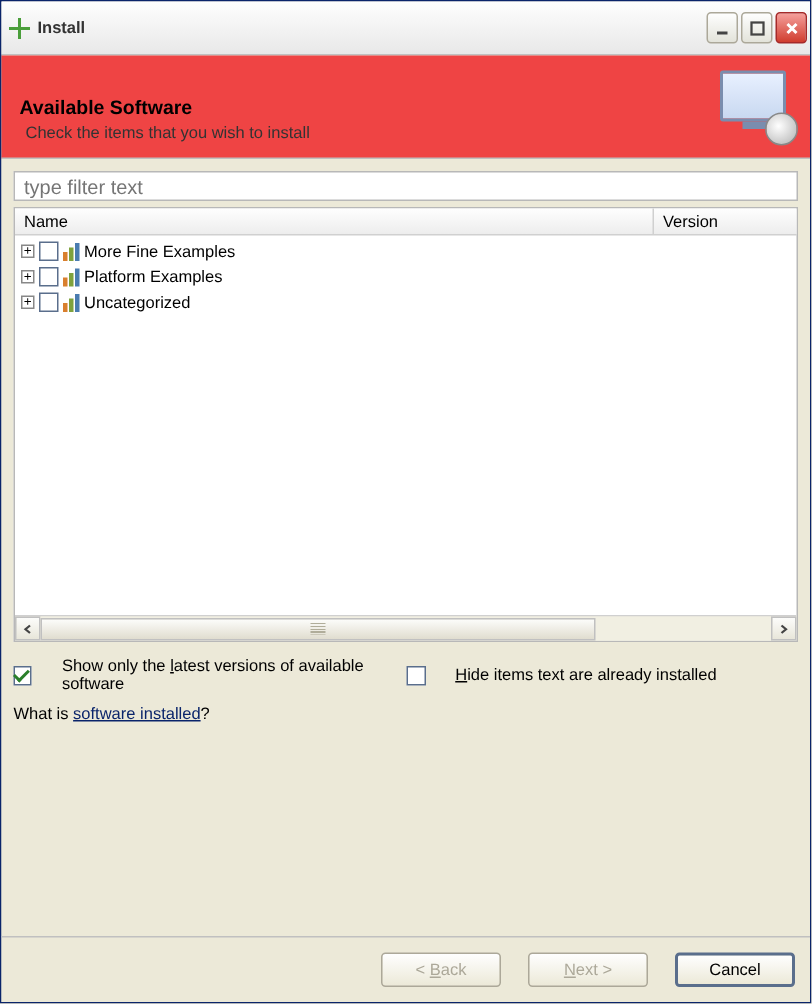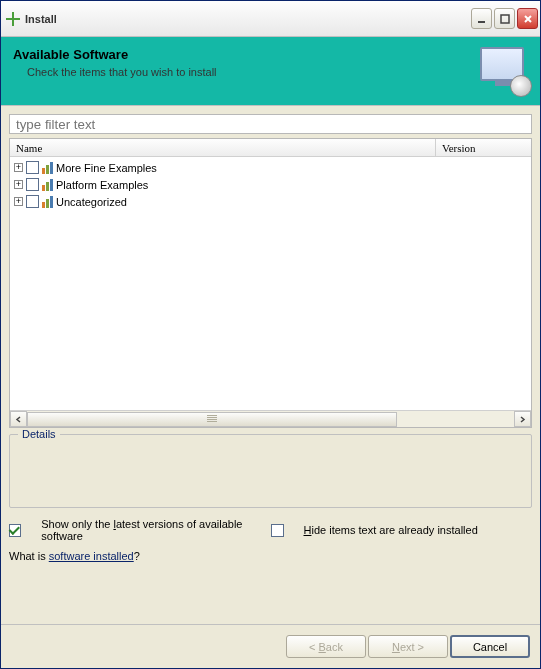--- a/index.html
+++ b/index.html
@@ -41,30 +41,30 @@
     background: linear-gradient(to bottom, #fefefe, #e3e3da);
     border-radius: 3px;
     display: flex; align-items: center; justify-content: center;
     cursor: pointer;
   }
   .winbtn.close {
     background: linear-gradient(to bottom, #f5a09c, #d03d2f);
     border-color: #a52a2a;
   }
   .banner {
-    background: #14b8a6;
+    background: #ef4444;
     border-bottom: 1px solid #c0c0c0;
     padding: 10px 12px;
     display: flex;
-    align-items: flex-start;
+    align-items: flex-end;
     min-height: 58px;
   }
   .banner-text { flex: 1; }
   .banner-title { font-size: 13px; font-weight: bold; color: #000; margin-bottom: 4px; }
-  .banner-sub { color: #333; margin-left: 14px; }
+  .banner-sub { color: #333; margin-left: 4px; }
   .banner-img {
     width: 48px; height: 48px; position: relative;
   }
   .monitor {
     width: 44px; height: 34px; border: 2px solid #7a8dae;
     background: linear-gradient(to bottom, #e8f0ff, #c8d8f0);
     border-radius: 2px;
   }
   .monitor-base {
     width: 18px; height: 5px; background: #7a8dae;
@@ -98,21 +98,20 @@
     display: flex;
     flex-direction: column;
     height: 290px;
   }
   .tree-header {
     display: flex;
     border-bottom: 1px solid #d0d0d0;
     background: linear-gradient(to bottom, #fefefe, #ededed);
     height: 18px;
     align-items: flex-end;
-    font-family: Liberation Serif, serif;
   }
   .col-name { flex: 1; padding-left: 6px; border-right: 1px solid #d0d0d0; height: 100%; display: flex; align-items: center; }
   .col-version { width: 95px; padding-left: 6px; height: 100%; display: flex; align-items: center; }
   .tree-body { flex: 1; overflow: hidden; padding: 2px 0; }
   .tree-row {
     display: flex; align-items: center;
     padding: 1px 4px;
     gap: 3px;
     height: 17px;
   }
@@ -211,21 +210,21 @@
   }
   .opt-label { color: #000; }
   .opt-label .mn { text-decoration: underline; }
   .dotted { border-bottom: 1px dotted #000; border-top: 1px dotted #000; padding: 1px 0; }
   .link { color: #0a246a; text-decoration: underline; cursor: pointer; }
   .footer {
     border-top: 1px solid #c0c0c0;
     padding: 10px 10px;
     display: flex;
     justify-content: flex-end;
-    gap: 2px;
+    gap: 18px;
     background: #ece9d8;
   }
   .btn {
     width: 80px; height: 23px;
     border: 1px solid #aca899;
     border-radius: 3px;
     background: linear-gradient(to bottom, #fefefe, #ece9d8);
     display: flex; align-items: center; justify-content: center;
     cursor: pointer;
   }
@@ -336,23 +335,20 @@
             </div>
         </div>
         <div class="arrow">
             <svg width="7" height="7">
               <path d="M2 1 L5 3.5 L2 6" fill="none" stroke="#444" stroke-width="1.5"></path>
             </svg>
           </div>
       </div>
     </div>
 
-    <div class="details-group">
-      <div class="details-legend">Details</div>
-    </div>
 
     <div class="options">
       <div class="opt">
         <div class="chk2 checked"></div>
         <span class="opt-label"><span>Show only the </span><span class="mn">l</span><span>atest versions of available software</span></span>
       </div>
       <div class="opt">
         <div class="chk2"></div>
         <span class="opt-label"><span class="mn">H</span><span>ide items text are already installed</span></span>
       </div>

